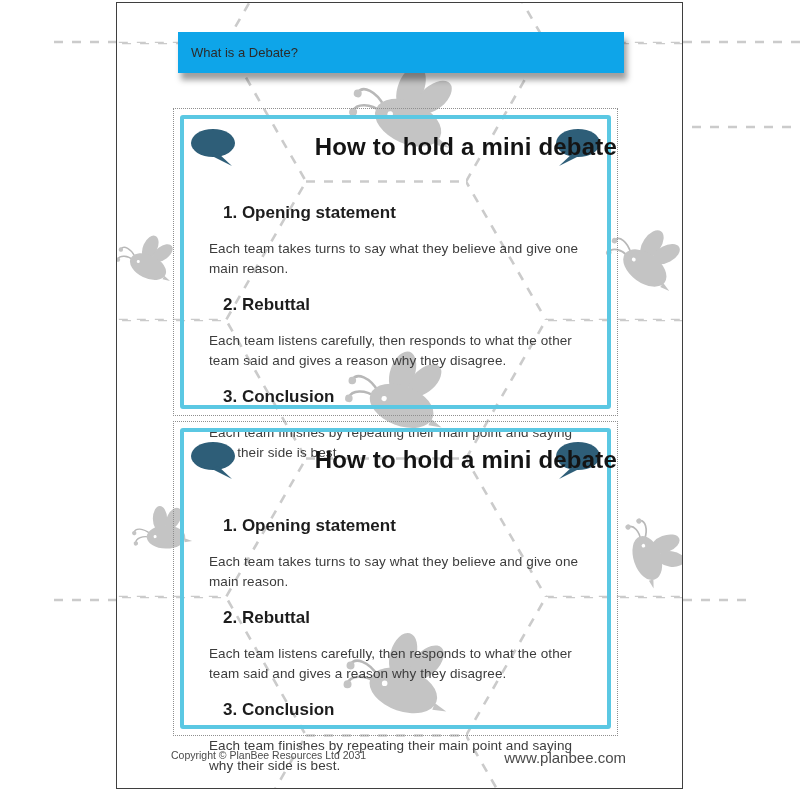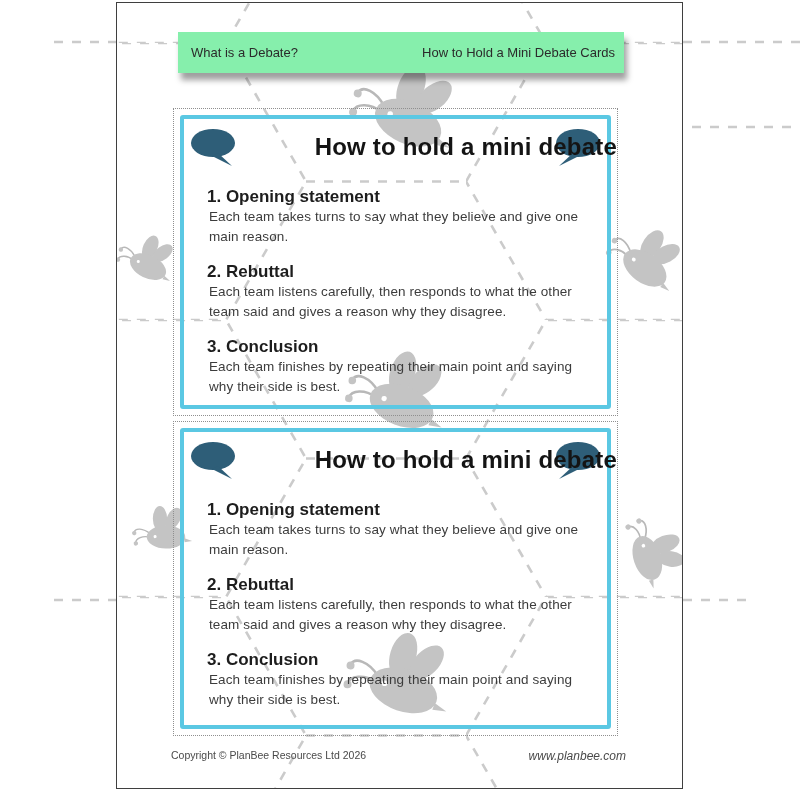--- a/index.html
+++ b/index.html
@@ -9,21 +9,21 @@
 
   
   .page{position:absolute; left:116px; top:2px; width:565px; height:785px;
         background:#fff; border:1.5px solid #3f3f3f; overflow:hidden;}
   .hex-pattern{position:absolute; left:0; top:0; z-index:1;}
   .bees{position:absolute; left:0; top:0; z-index:2;}
   .margin-dashes{position:absolute; left:0; top:0; z-index:0;}
 
   
   .header-bar{position:absolute; left:61px; top:29px; width:446px; height:41px;
-        background:#86efac; z-index:6; display:flex; align-items:center;
+        background:#0ea5e9; z-index:6; display:flex; align-items:center;
         box-shadow:3px 7px 6px rgba(0,0,0,0.38);
         padding:0 9px 0 13px; box-sizing:border-box;}
   .header-bar .lt{font-size:13px; color:#2b2b2b; flex:1; text-align:left;}
   .header-bar .rt{font-size:13px; color:#2b2b2b; text-align:right;}
 
   
   .card{position:absolute; left:56px; width:445px; box-sizing:border-box;
         border:1.5px dotted #8f8f8f; z-index:4; background:transparent;}
   .card.c1{top:105px; height:308px;}
   .card.c2{top:418px; height:315px;}
@@ -31,28 +31,28 @@
         border:4px solid #5bc8e3; border-radius:3px; background:transparent;}
 
   .card-title{position:absolute; left:0; top:24px; width:100%; text-align:right;
         font-size:24px; font-weight:bold; color:#141414; letter-spacing:0.2px; z-index:5;}
 
   .bubble{position:absolute; z-index:5;}
   .bubble.left{left:16px; top:19px;}
   .bubble.right{right:16px; top:19px;}
 
   .card-content{position:absolute; left:33px; top:78px; width:402px; z-index:5;}
-  .card-content h3{margin:0; font-size:17px; line-height:20px; font-weight:bold; color:#1d1d1d;}
+  .card-content h3{margin:16px; font-size:17px; line-height:20px; font-weight:bold; color:#1d1d1d;}
   .card-content p{margin:0 0 15px 2px; font-size:13.5px; line-height:20px; color:#3c3c3c;
         white-space:pre-line; letter-spacing:0.1px;}
 
   
   .footer{position:absolute; left:0; top:746px; width:565px; z-index:5;}
   .footer .copy{position:absolute; left:54px; top:0; font-size:10.5px; color:#4a4a4a;}
-  .footer .site{position:absolute; right:56px; top:0; font-size:12px; color:#4a4a4a; text-decoration:none;font-style:italic;}
+  .footer .site{position:absolute; right:56px; top:0; font-size:15px; color:#4a4a4a; text-decoration:none;}
 </style>
 </head>
 <body>
 
 <div class="canvas">
 
   <svg class="margin-dashes" width="800" height="800">
     <g stroke="#cbcbcb" stroke-width="2.6" stroke-dasharray="9 9" fill="none">
       <path d="M54,42 H116"></path>
       <path d="M683,42 H800"></path>
@@ -91,21 +91,20 @@
       <use href="#bee" transform="translate(29,256) rotate(10) scale(0.55) translate(-60,-50)"></use>
       <use href="#bee" transform="translate(527,255) rotate(20) scale(0.7) translate(-60,-50)"></use>
       <use href="#bee" transform="translate(280,390) rotate(5) scale(0.95) translate(-60,-50)"></use>
       <use href="#bee" transform="translate(44,528) rotate(-15) scale(0.55) translate(-60,-50)"></use>
       <use href="#bee" transform="translate(535,547) rotate(55) scale(0.65) translate(-60,-50)"></use>
       <use href="#bee" transform="translate(281,674) rotate(3) translate(-60,-50)"></use>
     </svg>
 
     <div class="header-bar">
       <span class="lt">What is a Debate?</span>
-      <span class="rt">How to Hold a Mini Debate Cards</span>
     </div>
 
     <div class="card c1">
       <div class="card-inner"></div>
       <svg class="bubble left" width="50" height="46">
         <ellipse cx="23" cy="15" rx="22" ry="14" fill="#2e5e78"></ellipse>
         <path d="M28,25 L42,38 L22,28 Z" fill="#2e5e78"></path>
       </svg>
       <svg class="bubble right" width="50" height="46">
         <ellipse cx="27" cy="15" rx="22" ry="14" fill="#2e5e78"></ellipse>
@@ -143,18 +142,18 @@
         <h3>2. Rebuttal</h3>
         <p>Each team listens carefully, then responds to what the other
 team said and gives a reason why they disagree.</p>
         <h3>3. Conclusion</h3>
         <p>Each team finishes by repeating their main point and saying
 why their side is best.</p>
       </div>
     </div>
 
     <div class="footer">
-      <span class="copy">Copyright © PlanBee Resources Ltd 2026</span>
+      <span class="copy">Copyright © PlanBee Resources Ltd 2031</span>
       <span class="site">www.planbee.com</span>
     </div>
 
   </div>
 </div>
 
 </body></html>

